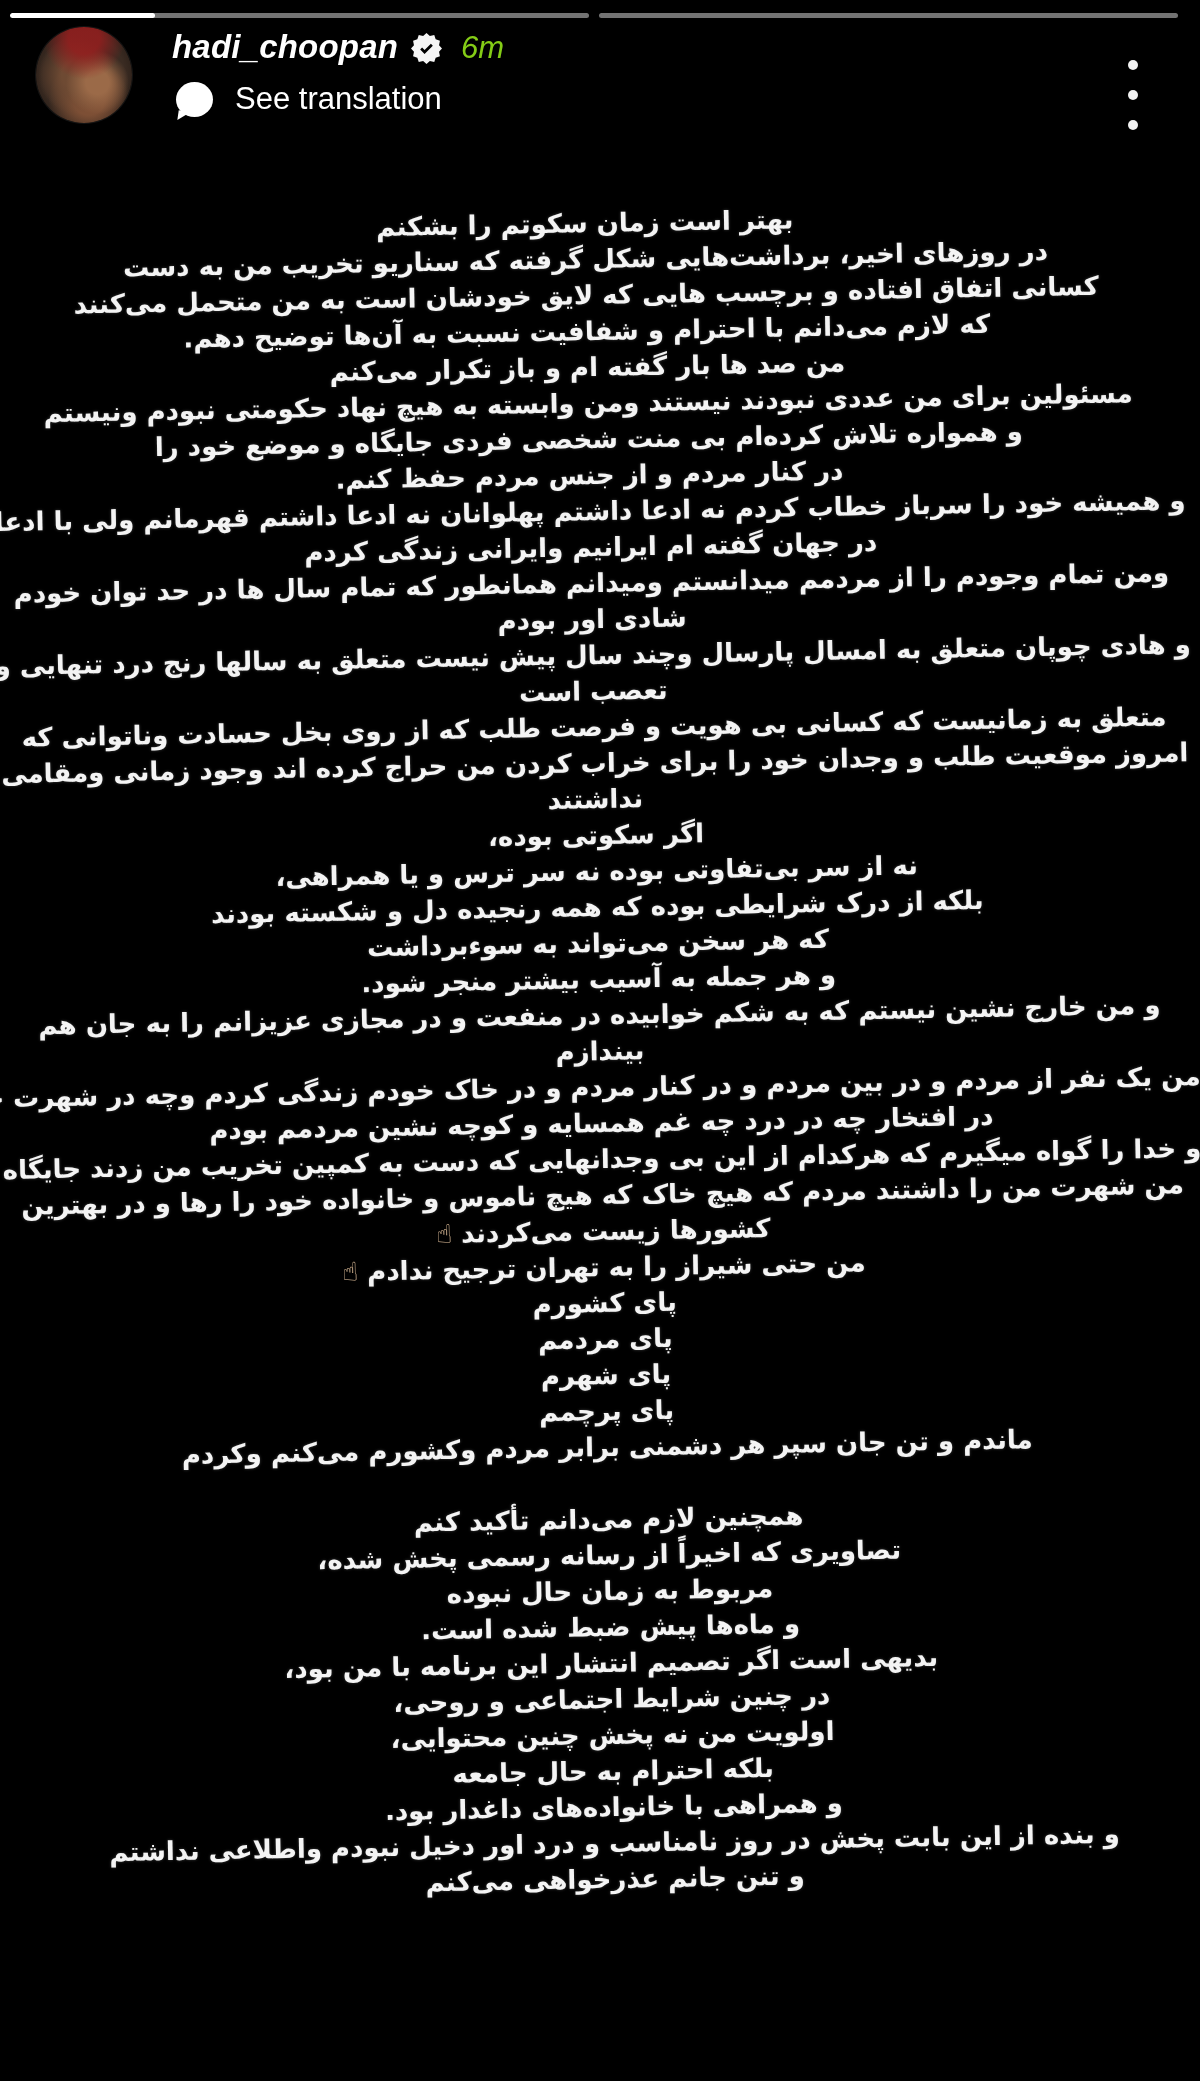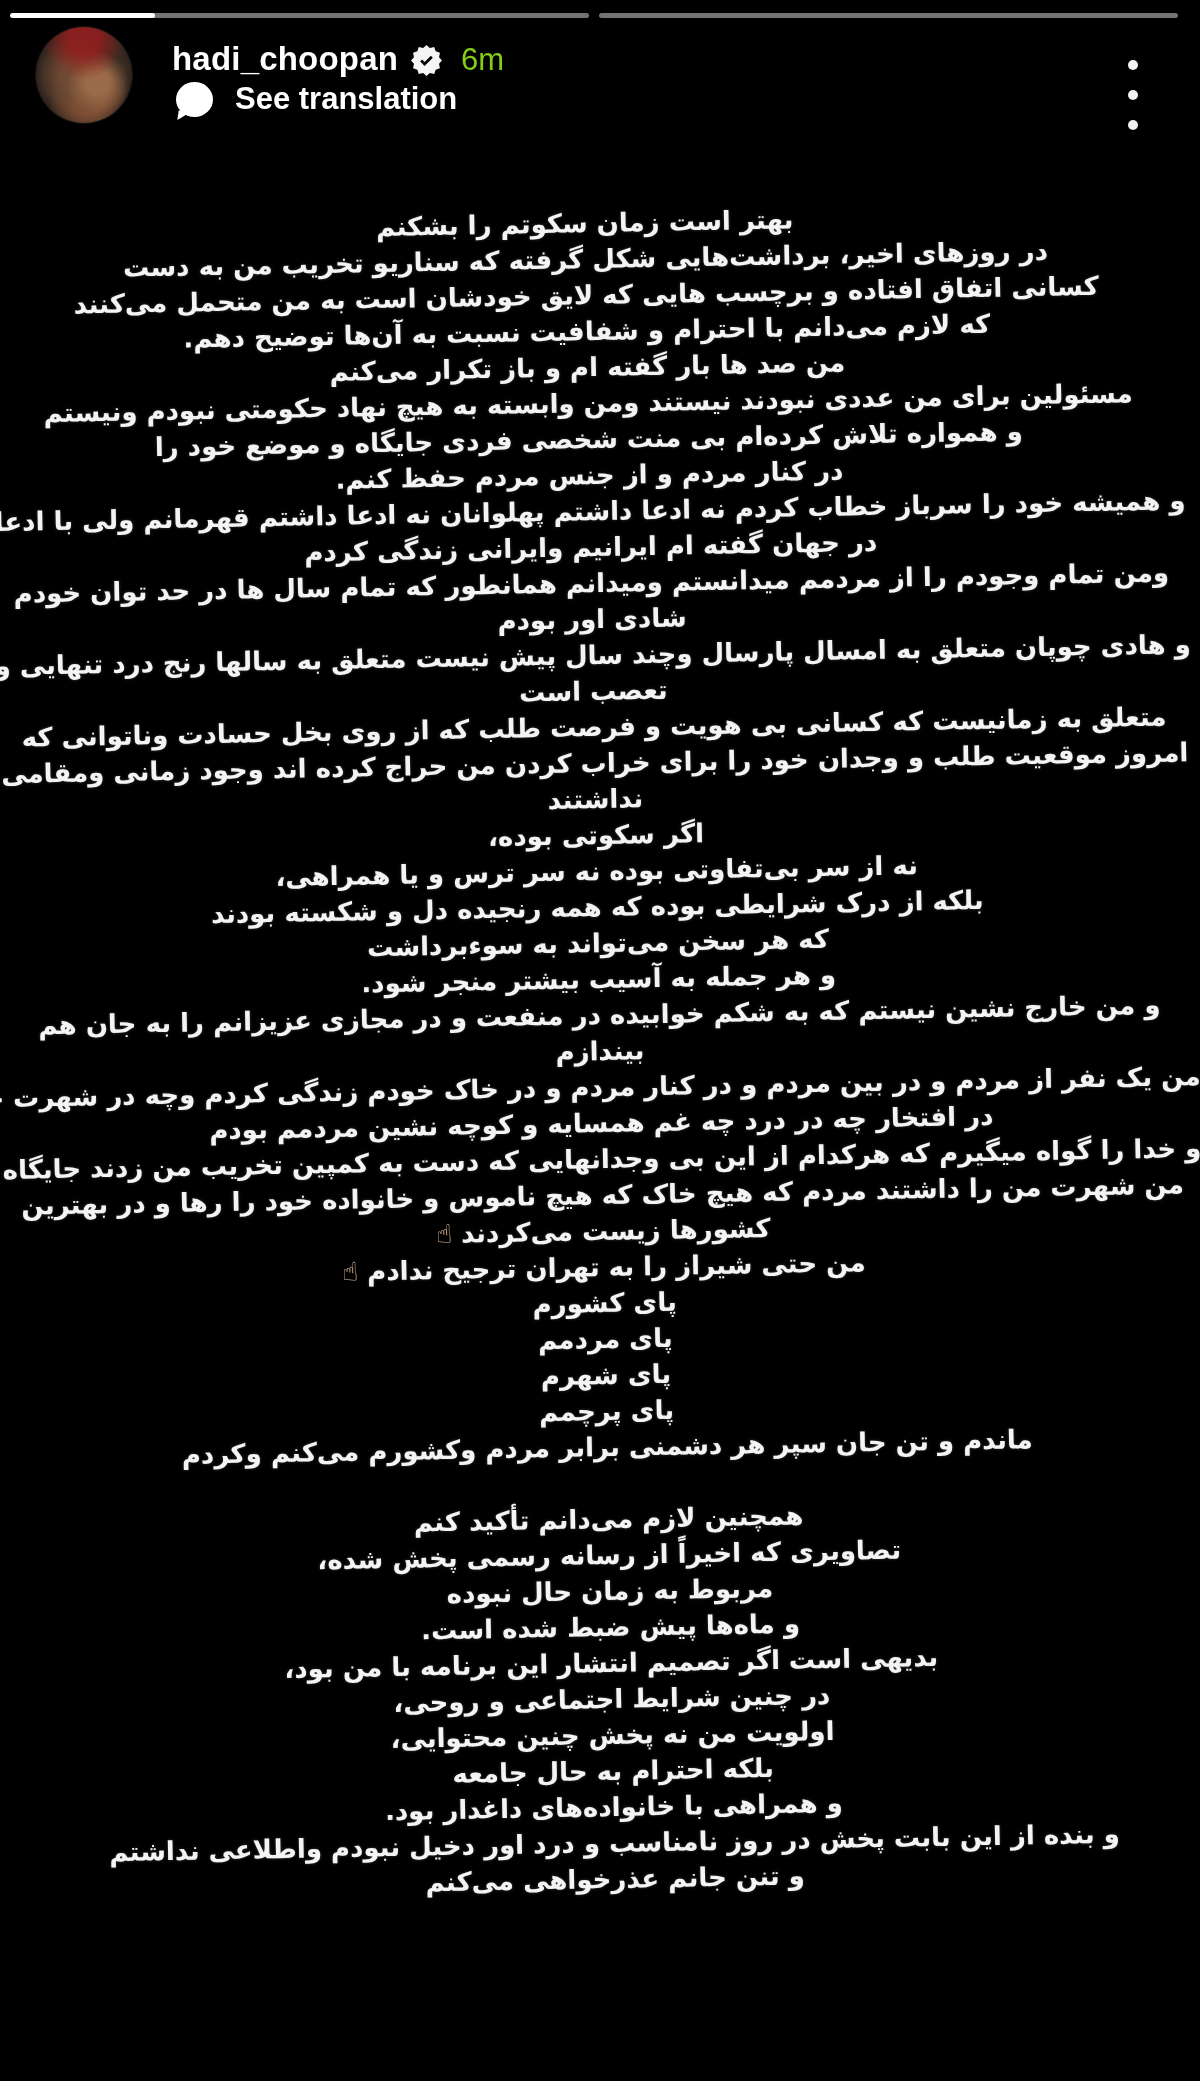--- a/index.html
+++ b/index.html
@@ -29,43 +29,43 @@
     width:96px;height:96px;border-radius:50%;
     background:
       radial-gradient(circle at 50% 12%, rgba(150,30,30,.85) 0 16%, rgba(150,30,30,0) 42%),
       radial-gradient(circle at 64% 58%, #9b6a48 0 14%, rgba(155,106,72,0) 38%),
       radial-gradient(circle at 42% 50%, #6e4a33 0 20%, rgba(110,74,51,0) 52%),
       radial-gradient(circle at 55% 75%, #7d4f35 0 18%, rgba(125,79,53,0) 45%),
       radial-gradient(circle at 50% 50%, #3a2b22 0 60%, #17100c 100%);
     box-shadow:0 0 0 1px rgba(255,255,255,.08);
   }
   .username-row{
-    position:absolute;left:172px;top:40px;
-    display:flex;align-items:center;gap:13px;
+    position:absolute;left:172px;top:28px;
+    display:flex;align-items:center;gap:13px;font-style:italic;
   }
   .username{
     color:#fff;font-size:33px;font-weight:600;letter-spacing:.2px;
   }
   .verified{width:31px;height:31px;display:block;margin-top:3px;}
   .timestamp{color:#84cc16;font-size:31px;font-weight:400;margin-left:6px;margin-top:2px;}
 
   .translation-row{
     position:absolute;left:176px;top:81px;
     display:flex;align-items:center;gap:22px;cursor:pointer;
   }
   .bubble-icon{
     position:relative;width:37px;height:35px;background:#fff;border-radius:50%;
   }
   .bubble-icon::after{
     content:"";position:absolute;left:2px;bottom:-4px;
     width:0;height:0;
     border-left:12px solid #fff;border-bottom:10px solid transparent;
     transform:rotate(8deg);
   }
-  .translation-label{color:#fff;font-size:31px;font-weight:700;}
+  .translation-label{color:#fff;font-size:31px;font-weight:400;}
 
   .kebab{
     position:absolute;left:1118px;top:60px;width:30px;height:70px;
     display:flex;flex-direction:column;align-items:center;justify-content:space-between;
     cursor:pointer;
   }
   .kebab .dot{width:10px;height:10px;border-radius:50%;background:#f2f2f2;}
 
   
   .story-text{

